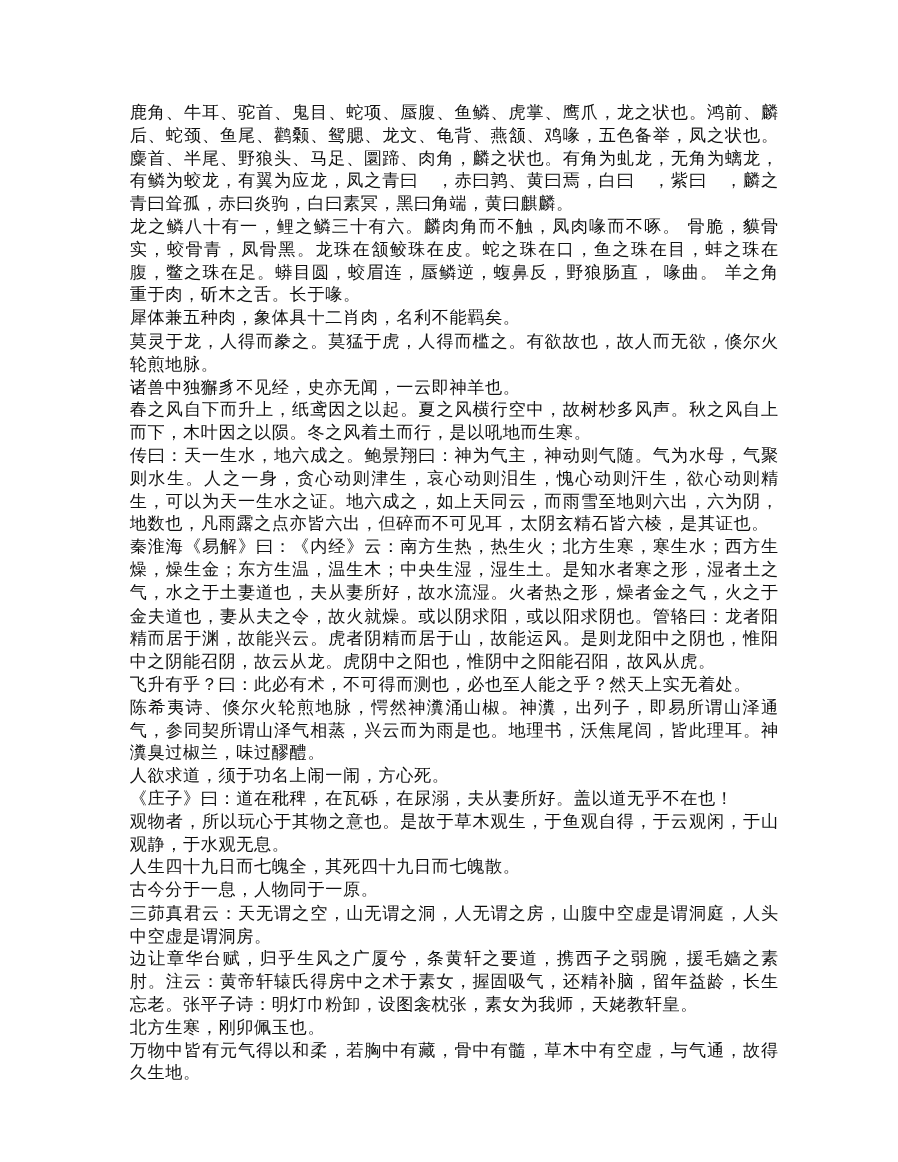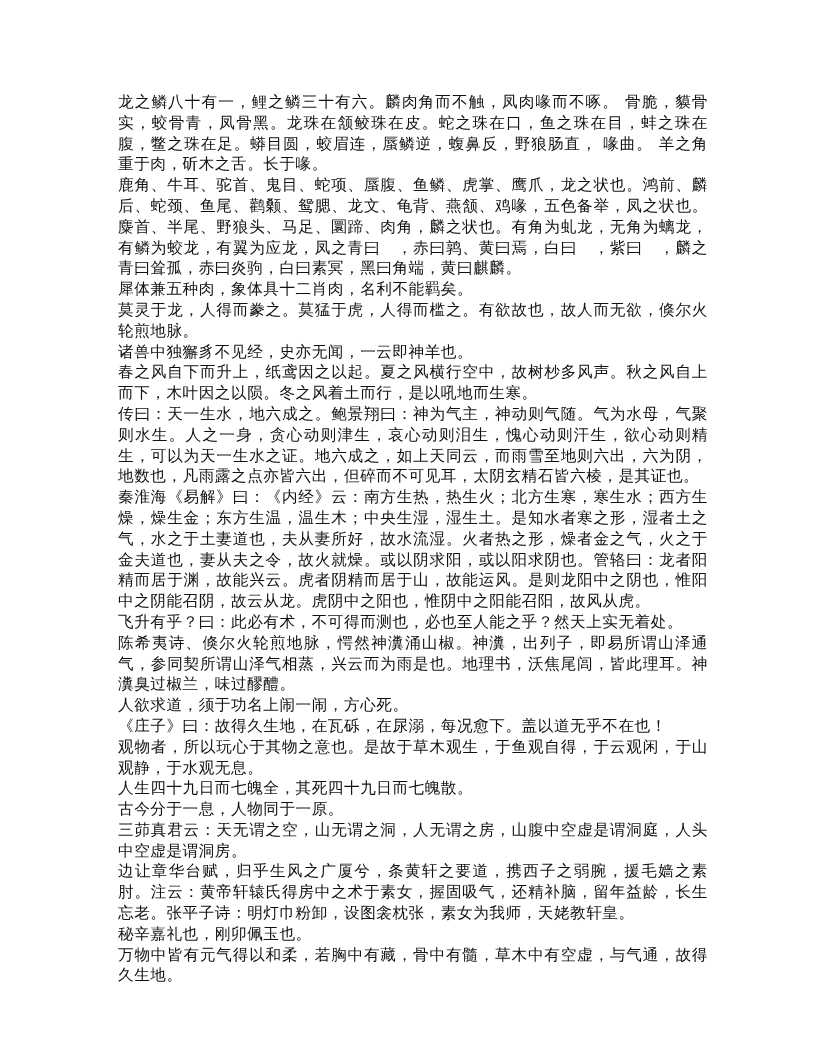--- a/index.html
+++ b/index.html
@@ -28,33 +28,33 @@
     margin: 0;
     padding: 0;
     text-align: justify;
     word-break: break-all;
   }
 </style>
 </head>
 <body>
 
 <div class="page">
+  <p class="para">鹿角、牛耳、驼首、鬼目、蛇项、蜃腹、鱼鳞、虎掌、鹰爪，龙之状也。鸿前、麟后、蛇颈、鱼尾、鹳颡、鸳腮、龙文、龟背、燕颔、鸡喙，五色备举，凤之状也。麋首、半尾、野狼头、马足、圜蹄、肉角，麟之状也。有角为虬龙，无角为螭龙，有鳞为蛟龙，有翼为应龙，凤之青曰　，赤曰鹑、黄曰焉，白曰　，紫曰　，麟之青曰耸孤，赤曰炎驹，白曰素冥，黑曰角端，黄曰麒麟。</p>
   <p class="para">龙之鳞八十有一，鲤之鳞三十有六。麟肉角而不触，凤肉喙而不啄。 骨脆，貘骨实，蛟骨青，凤骨黑。龙珠在颔鲛珠在皮。蛇之珠在口，鱼之珠在目，蚌之珠在腹，鳖之珠在足。蟒目圆，蛟眉连，蜃鳞逆，蝮鼻反，野狼肠直， 喙曲。 羊之角重于肉，斫木之舌。长于喙。</p>
-  <p class="para">鹿角、牛耳、驼首、鬼目、蛇项、蜃腹、鱼鳞、虎掌、鹰爪，龙之状也。鸿前、麟后、蛇颈、鱼尾、鹳颡、鸳腮、龙文、龟背、燕颔、鸡喙，五色备举，凤之状也。麋首、半尾、野狼头、马足、圜蹄、肉角，麟之状也。有角为虬龙，无角为螭龙，有鳞为蛟龙，有翼为应龙，凤之青曰　，赤曰鹑、黄曰焉，白曰　，紫曰　，麟之青曰耸孤，赤曰炎驹，白曰素冥，黑曰角端，黄曰麒麟。</p>
   <p class="para">犀体兼五种肉，象体具十二肖肉，名利不能羁矣。</p>
   <p class="para">莫灵于龙，人得而豢之。莫猛于虎，人得而槛之。有欲故也，故人而无欲，倏尔火轮煎地脉。</p>
   <p class="para">诸兽中独獬豸不见经，史亦无闻，一云即神羊也。</p>
   <p class="para">春之风自下而升上，纸鸢因之以起。夏之风横行空中，故树杪多风声。秋之风自上而下，木叶因之以陨。冬之风着土而行，是以吼地而生寒。</p>
   <p class="para">传曰：天一生水，地六成之。鲍景翔曰：神为气主，神动则气随。气为水母，气聚则水生。人之一身，贪心动则津生，哀心动则泪生，愧心动则汗生，欲心动则精生，可以为天一生水之证。地六成之，如上天同云，而雨雪至地则六出，六为阴，地数也，凡雨露之点亦皆六出，但碎而不可见耳，太阴玄精石皆六棱，是其证也。</p>
   <p class="para">秦淮海《易解》曰：《内经》云：南方生热，热生火；北方生寒，寒生水；西方生燥，燥生金；东方生温，温生木；中央生湿，湿生土。是知水者寒之形，湿者土之气，水之于土妻道也，夫从妻所好，故水流湿。火者热之形，燥者金之气，火之于金夫道也，妻从夫之令，故火就燥。或以阴求阳，或以阳求阴也。管辂曰：龙者阳精而居于渊，故能兴云。虎者阴精而居于山，故能运风。是则龙阳中之阴也，惟阳中之阴能召阴，故云从龙。虎阴中之阳也，惟阴中之阳能召阳，故风从虎。</p>
   <p class="para">飞升有乎？曰：此必有术，不可得而测也，必也至人能之乎？然天上实无着处。</p>
   <p class="para">陈希夷诗、倏尔火轮煎地脉，愕然神瀵涌山椒。神瀵，出列子，即易所谓山泽通气，参同契所谓山泽气相蒸，兴云而为雨是也。地理书，沃焦尾闾，皆此理耳。神瀵臭过椒兰，味过醪醴。</p>
   <p class="para">人欲求道，须于功名上闹一闹，方心死。</p>
-  <p class="para">《庄子》曰：故得久生地，在瓦砾，在尿溺，每况愈下。盖以道无乎不在也！</p>
+  <p class="para">《庄子》曰：道在秕稗，在瓦砾，在尿溺，夫从妻所好。盖以道无乎不在也！</p>
   <p class="para">观物者，所以玩心于其物之意也。是故于草木观生，于鱼观自得，于云观闲，于山观静，于水观无息。</p>
   <p class="para">人生四十九日而七魄全，其死四十九日而七魄散。</p>
   <p class="para">古今分于一息，人物同于一原。</p>
   <p class="para">三茆真君云：天无谓之空，山无谓之洞，人无谓之房，山腹中空虚是谓洞庭，人头中空虚是谓洞房。</p>
   <p class="para">边让章华台赋，归乎生风之广厦兮，条黄轩之要道，携西子之弱腕，援毛嫱之素肘。注云：黄帝轩辕氏得房中之术于素女，握固吸气，还精补脑，留年益龄，长生忘老。张平子诗：明灯巾粉卸，设图衾枕张，素女为我师，天姥教轩皇。</p>
-  <p class="para">秘辛嘉礼也，刚卯佩玉也。</p>
+  <p class="para">北方生寒，刚卯佩玉也。</p>
   <p class="para">万物中皆有元气得以和柔，若胸中有藏，骨中有髓，草木中有空虚，与气通，故得久生地。</p>
 
 </div>
 
 </body></html>

